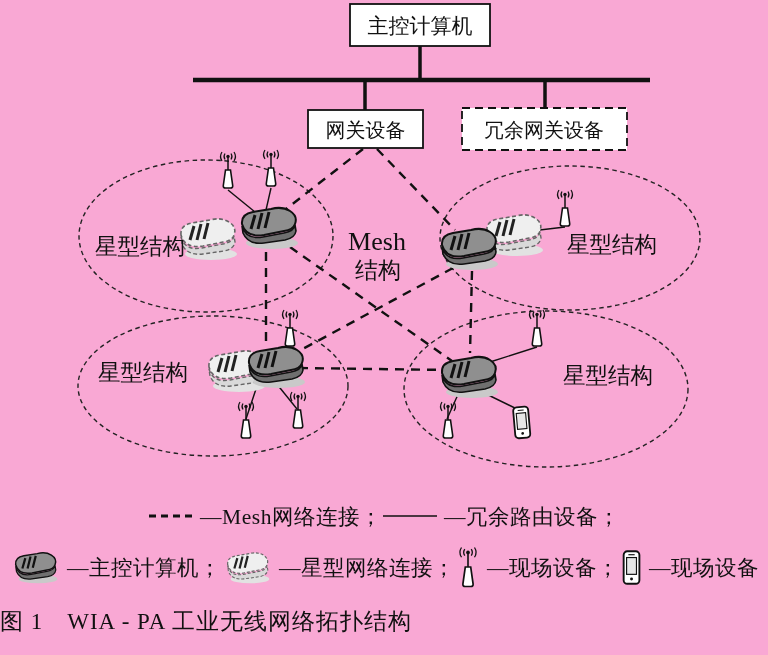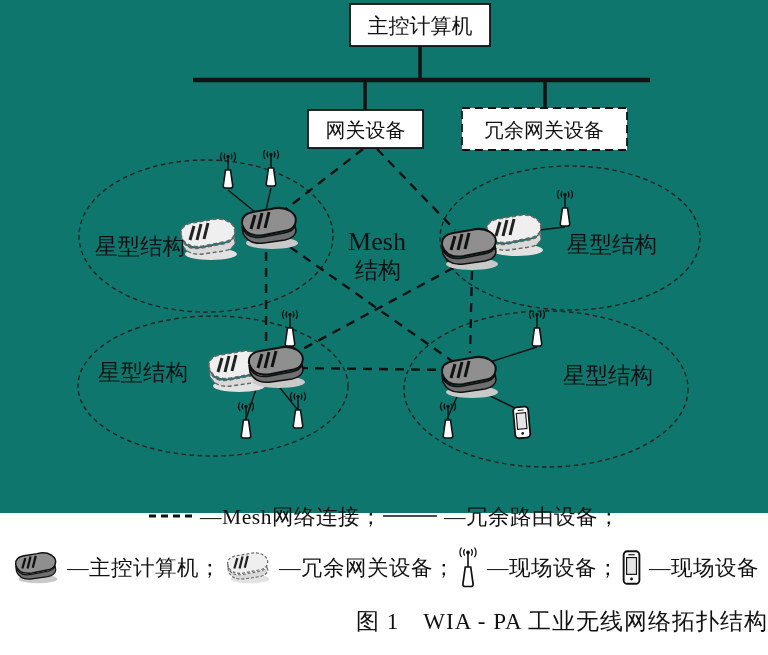--- a/index.html
+++ b/index.html
@@ -1,42 +1,42 @@
 <!DOCTYPE html>
 <html><head>
 <meta charset="utf-8">
 <style>
   html,body{margin:0;padding:0;background:#ffffff;}
   body{
     width:768px;height:655px;overflow:hidden;
     font-family:"Liberation Serif","DejaVu Serif",serif;
     color:#111;
   }
-  .canvas{width:768px;height:513px;position:relative;background:#0f766e;}
+  .canvas{width:768px;height:655px;position:relative;background:#f9a8d4;}
   svg text{
     font-family:"Liberation Serif","DejaVu Serif",serif;
     fill:#111;
   }
   .legend{
     width:768px;
     display:flex;flex-direction:column;align-items:center;
   }
   .legend-row{
     display:flex;align-items:center;justify-content:space-between;
     white-space:nowrap;
   }
   .legend-row-1{margin-top:2px;height:32px;}
   .legend-row-2{margin-top:10px;height:50px;}
   .legend-item{display:flex;align-items:center;}
   .legend-item .sym{display:flex;align-items:center;margin-right:6px;}
   .legend-label{
     font-size:21.5px;letter-spacing:0.5px;
   }
   .caption{
-    margin-top:14px;text-align:right;
+    margin-top:14px;text-align:left;
     font-size:23px;letter-spacing:1px;
     white-space:pre;
   }
 </style>
 </head>
 <body>
 
 <div class="canvas">
 
   <svg width="768" height="494" viewBox="0 0 768 494">
@@ -183,21 +183,21 @@
             </svg>
         </span>
         <span class="legend-label">—主控计算机；</span>
       </span>
       <span class="legend-item">
         <span class="sym">
           <svg width="52" height="36" viewBox="0 0 70 48">
               <use href="#sym-router-light"></use>
             </svg>
         </span>
-        <span class="legend-label">—冗余网关设备；</span>
+        <span class="legend-label">—星型网络连接；</span>
       </span>
       <span class="legend-item">
         <span class="sym">
           <svg width="26" height="44" viewBox="0 0 24 40">
               <use href="#sym-antenna"></use>
             </svg>
         </span>
         <span class="legend-label">—现场设备；</span>
       </span>
       <span class="legend-item">

